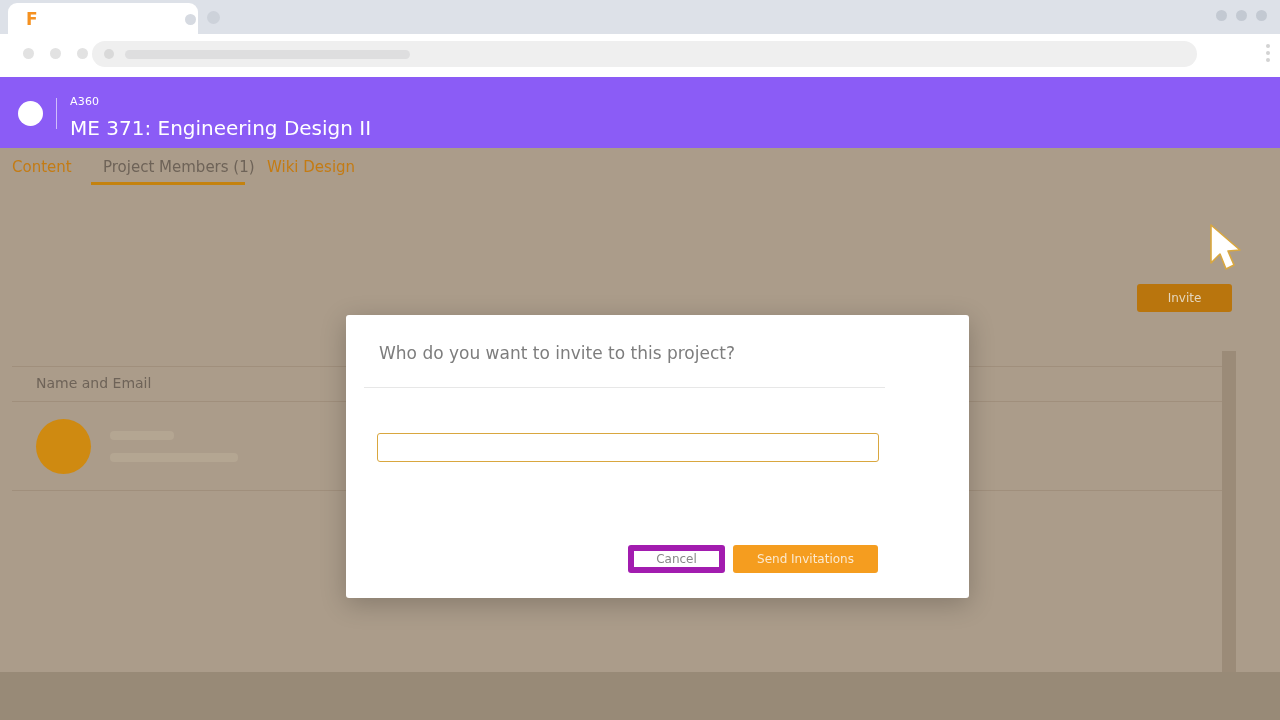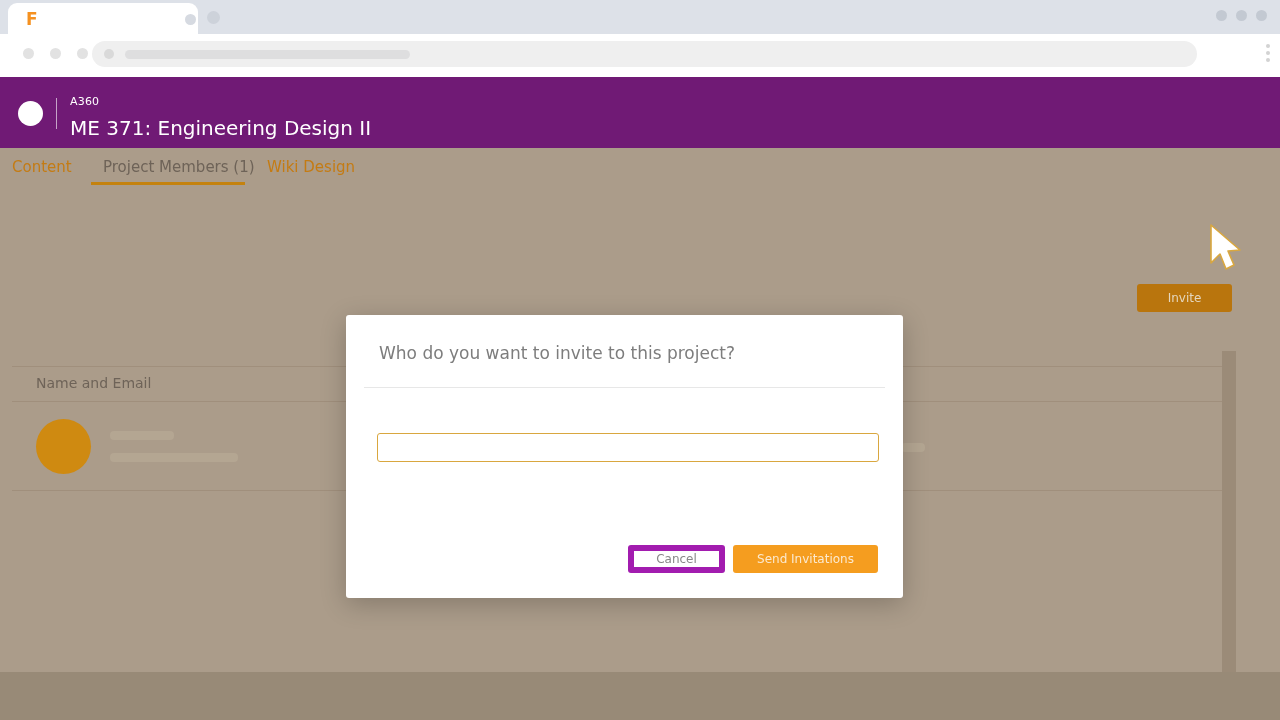--- a/index.html
+++ b/index.html
@@ -124,21 +124,21 @@
     left: 0; top: 77px;
     width: 1280px; height: 643px;
     background: #a59582;
     overflow: hidden;
   }
 
   .app-header {
     position: absolute;
     left: 0; top: 0;
     width: 1280px; height: 71px;
-    background: #701a75;
+    background: #8b5cf6;
   }
   .hub-avatar {
     position: absolute;
     left: 18px; top: 24px;
     width: 25px; height: 25px;
     border-radius: 50%;
     background: #ffffff;
   }
   .header-sep {
     position: absolute;
@@ -258,21 +258,21 @@
     position: absolute;
     left: 0; top: 595px;
     width: 1280px; height: 48px;
     background: #988a77;
   }
 
   
   .modal {
     position: absolute;
     left: 346px; top: 315px;
-    width: 557px; height: 283px;
+    width: 623px; height: 283px;
     background: #ffffff;
     border-radius: 3px;
     box-shadow: 0 6px 26px rgba(0,0,0,0.22);
   }
   .modal-title {
     position: absolute;
     left: 33px; top: 28px;
     font-size: 17px;
     color: #7d7d7d;
     font-family: "DejaVu Sans", sans-serif;

